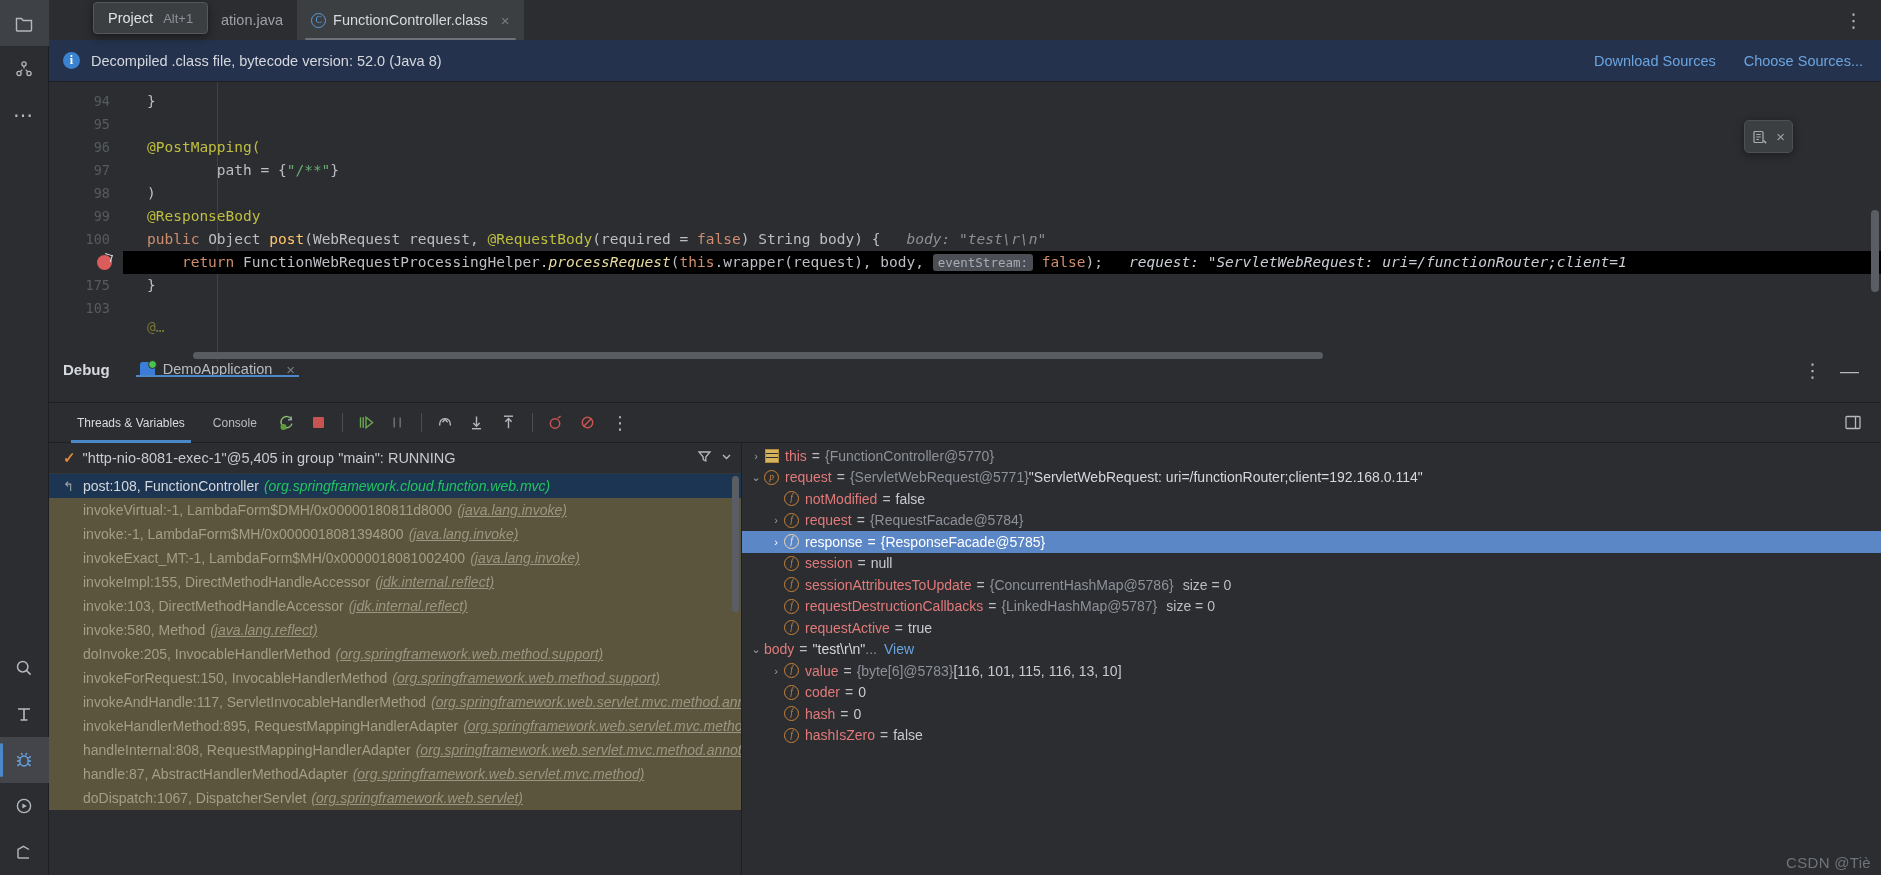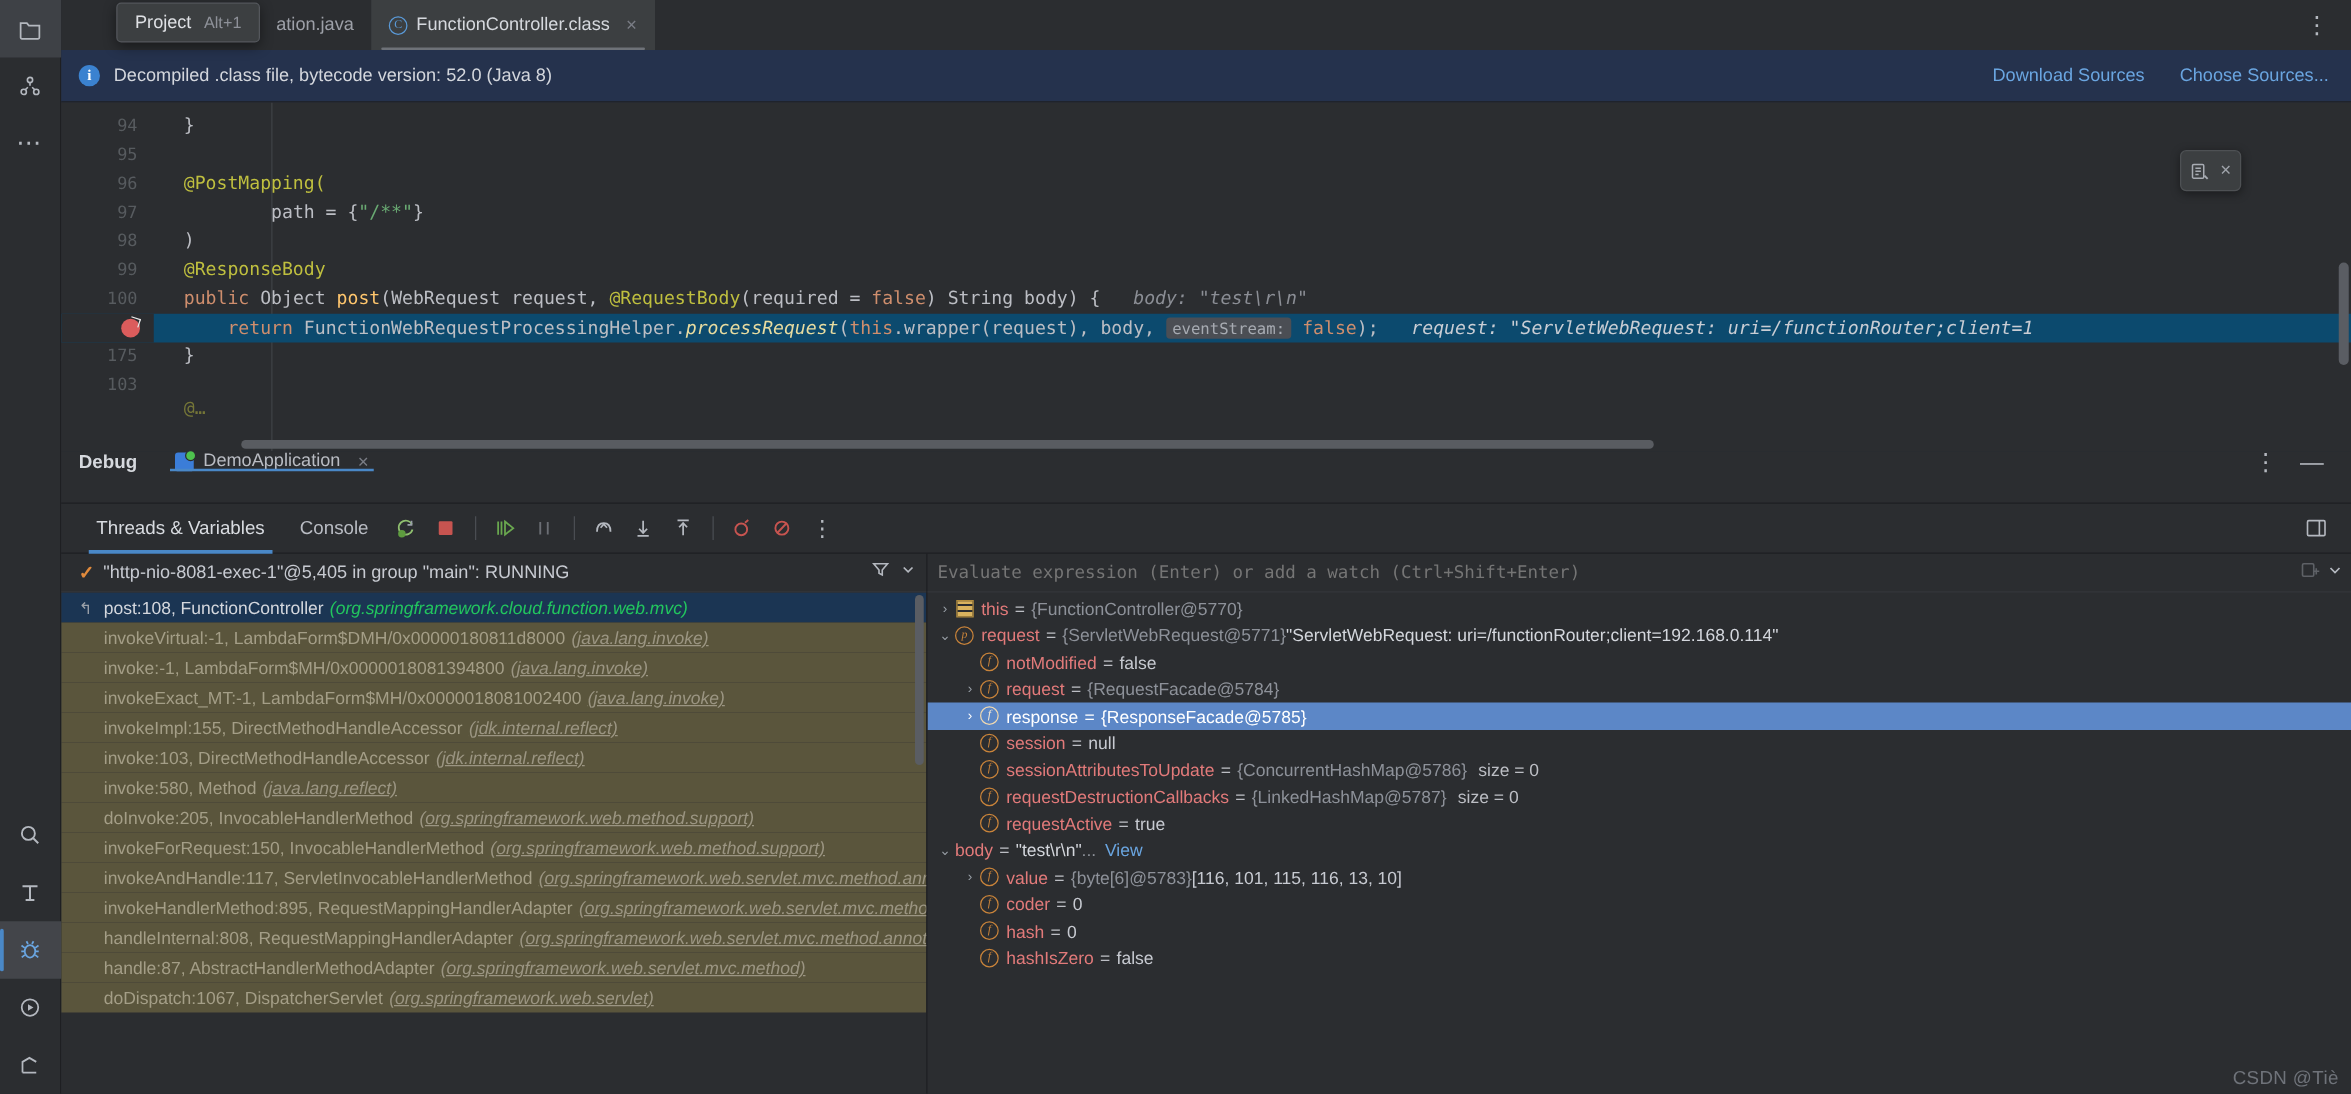--- a/index.html
+++ b/index.html
@@ -85,21 +85,21 @@
   .notif-links { margin-left: auto; display: flex; gap: 28px; }
   .notif-links a { color: #6aa5e0; font-size: 14.5px; text-decoration: none; cursor: pointer; }
 
   
   .editor-wrap {
     position: relative; flex: 0 0 279px; height: 279px;
     background: #2b2d30; overflow: hidden;
   }
   .editor-scroll { position: absolute; inset: 0; }
   .code-row { display: flex; height: 23px; align-items: center; position: relative; }
-  .code-row.hl { background: #0c4a6e; }
+  .code-row.hl { background: #000000; }
   .gutter {
     width: 74px; flex: 0 0 74px; text-align: right; padding-right: 13px;
     color: #575b5f; font-size: 13.5px;
     font-family: "DejaVu Sans Mono", monospace;
     position: relative; height: 23px; line-height: 23px;
   }
   .code-row.hl .gutter { background: #2b2d30; }
   .bp {
     position: absolute; left: 48px; top: 4px; width: 15px; height: 15px;
     border-radius: 50%; background: #db5c5c;
@@ -174,21 +174,21 @@
   }
   .dbg-hright { margin-left: auto; display: flex; align-items: center; gap: 4px; padding-right: 14px; }
   .minus-ic { color: #b4b8bf; font-size: 19px; line-height: 1; cursor: pointer; padding: 0 8px; }
 
   
   .dbg-toolbar {
     height: 40px; flex: 0 0 40px; display: flex; align-items: center;
     padding-left: 14px; border-bottom: 1px solid #1e1f22; gap: 0;
   }
   .dt-tab {
-    font-size: 15px; color: #b9bcc3; padding: 0 14px; height: 40px;
+    font-size: 12px; color: #b9bcc3; padding: 0 14px; height: 40px;
     display: flex; align-items: center; position: relative; cursor: pointer;
   }
   .dt-tab.active { color: #d9dce1; }
   .dt-tab.active::after {
     content: ""; position: absolute; left: 8px; right: 8px; bottom: 0;
     height: 2.5px; background: #4a88c7;
   }
   .tb-ic {
     width: 30px; height: 30px; display: flex; align-items: center; justify-content: center;
     cursor: pointer; margin: 0 1px;
@@ -638,36 +638,20 @@
               </div>
               <div class="frame-row lib">
                 <span class="frame-ic"></span>
                 <span class="frame-name">doDispatch:1067, DispatcherServlet</span>
                 <span class="frame-pkg">(org.springframework.web.servlet)</span>
               </div>
             </div>
         </div>
 
         <div class="vars-pane">
-          <div class="eval-bar">
-            <input class="eval-input" type="text" placeholder="Evaluate expression (Enter) or add a watch (Ctrl+Shift+Enter)" style="">
-            <span class="eval-right">
-              <span>
-                <svg width="17" height="16" viewBox="0 0 17 16" fill="none" stroke="#5e6166" stroke-width="1.3">
-                  <rect x="2" y="3" width="9" height="10" rx="1"></rect>
-                    <path d="M13 6.5v5M10.6 9h4.8"></path>
-                </svg>
-              </span>
-              <span>
-                <svg width="14" height="14" viewBox="0 0 14 14" fill="none" stroke="#b4b8bf" stroke-width="1.4">
-                  <path d="M3.4 5.4 7 9l3.6-3.6"></path>
-                </svg>
-              </span>
-            </span>
-          </div>
 
           <div class="vars-tree" id="vars-tree">
               <div class="var-row" style="padding-left: 6px;">
                 <span class="arrow">›</span>
                 <span class="vic stack"></span>
                 <span class="vname">this</span>
                 <span class="veq">=</span>
                 <span class="vval">{FunctionController@5770}</span>
               </div>
               <div class="var-row" style="padding-left: 6px;">

